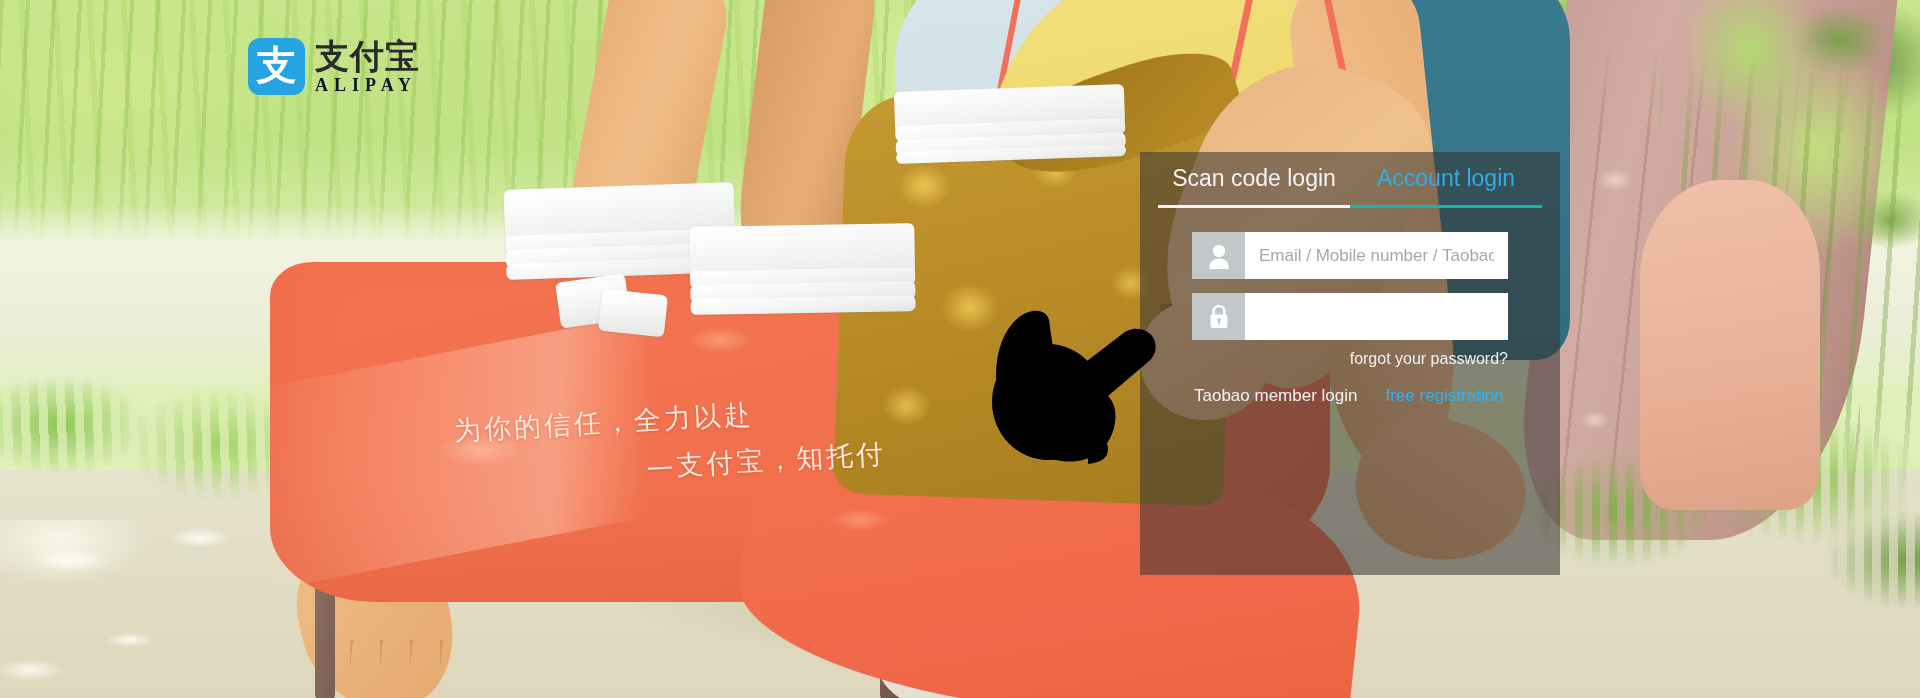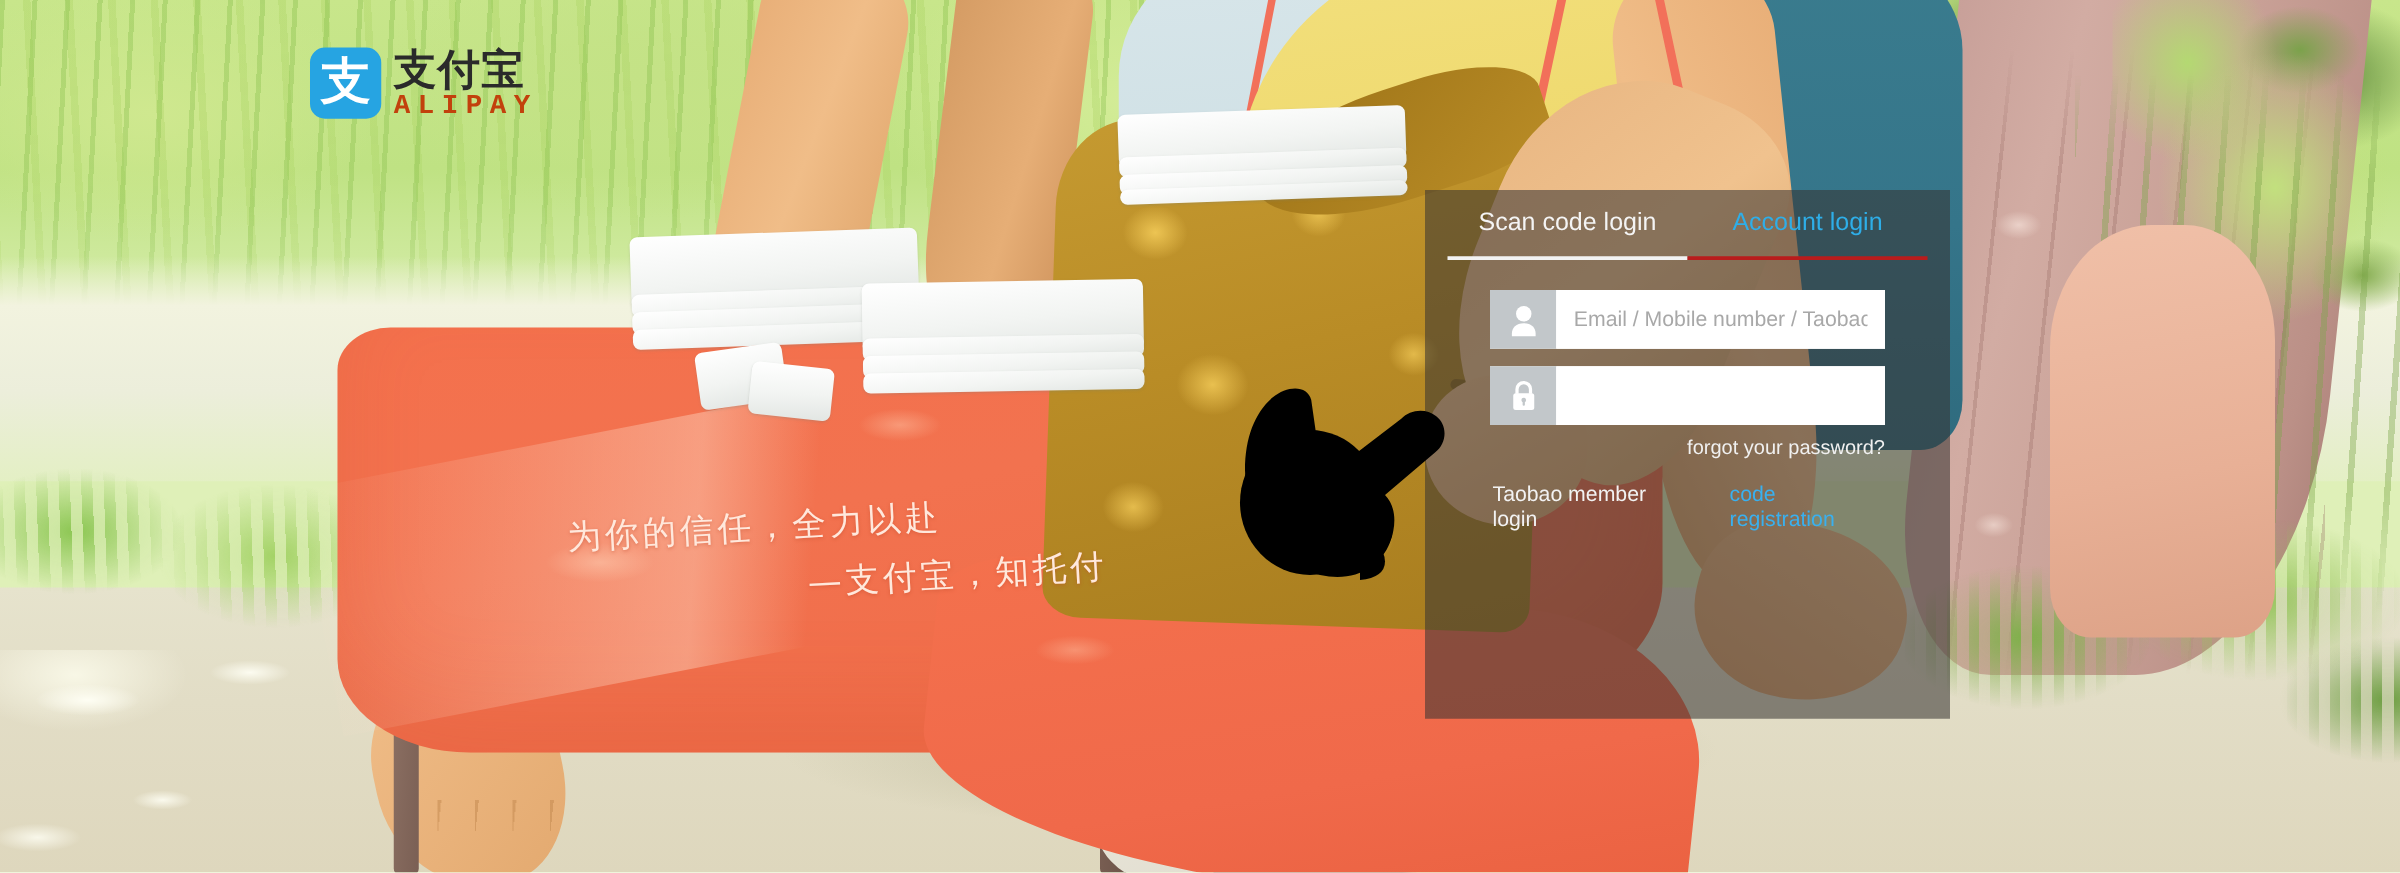--- a/index.html
+++ b/index.html
@@ -397,23 +397,23 @@
   .logo-words { display: flex; flex-direction: column; }
   .logo-cn {
     color: #2a2a2a;
     font-family: "DejaVu Sans", sans-serif;
     font-size: 34px;
     line-height: 36px;
     font-weight: bold;
     letter-spacing: 1px;
   }
   .logo-en {
-    color: #c2410c;
-    font-family: Liberation Mono, monospace;
-    font-size: 22px;
+    color: #0f172a;
+    font-family: Liberation Serif, serif;
+    font-size: 18px;
     line-height: 20px;
     font-weight: bold;
     letter-spacing: 6px;
     margin-top: 1px;
   }
 
   
   .login-panel {
     position: absolute;
     left: 1140px; top: 152px;
@@ -425,27 +425,27 @@
     display: flex;
     height: 56px;
     padding: 0 18px;
     box-sizing: border-box;
   }
   .tab {
     flex: 1;
     display: flex;
     align-items: center;
     justify-content: center;
-    font-size: 20px;
+    font-size: 23px;
     box-sizing: border-box;
     cursor: pointer;
     padding-bottom: 0;
   }
   .tab-inactive { color: #f4f4f4; border-bottom: 3px solid #f2f2f2; }
-  .tab-active   { color: #2eaee8; border-bottom: 3px solid #b91c1c; }
+  .tab-active   { color: #2eaee8; border-bottom: 3px solid #14b8a6; }
 
   .form {
     padding: 24px 52px 0 52px;
     box-sizing: border-box;
   }
   .field {
     display: flex;
     height: 47px;
     margin-bottom: 14px;
     background: #ffffff;
@@ -643,21 +643,21 @@
         <input type="password" placeholder="" style="">
       </div>
 
       <div class="forgot-row">
         <a class="forgot-link">forgot your password?</a>
       </div>
 
 
       <div class="bottom-links">
         <a class="link-taobao">Taobao member login</a>
-        <a class="link-register">code registration</a>
+        <a class="link-register">free registration</a>
       </div>
 
     </div>
   </div>
 
   <div class="pointing-hand-wrap">
     <svg class="pointer-hand" viewBox="0 0 206 190" aria-hidden="true">
       <path d="M66 26
                C 52 38, 44 58, 44 84
                C 44 124, 68 160, 104 168

